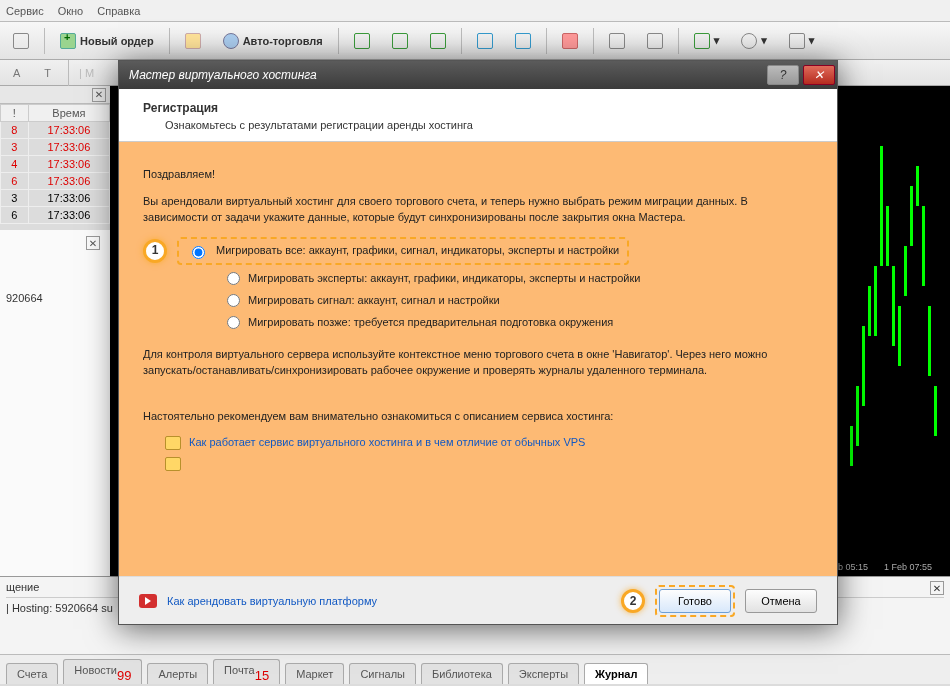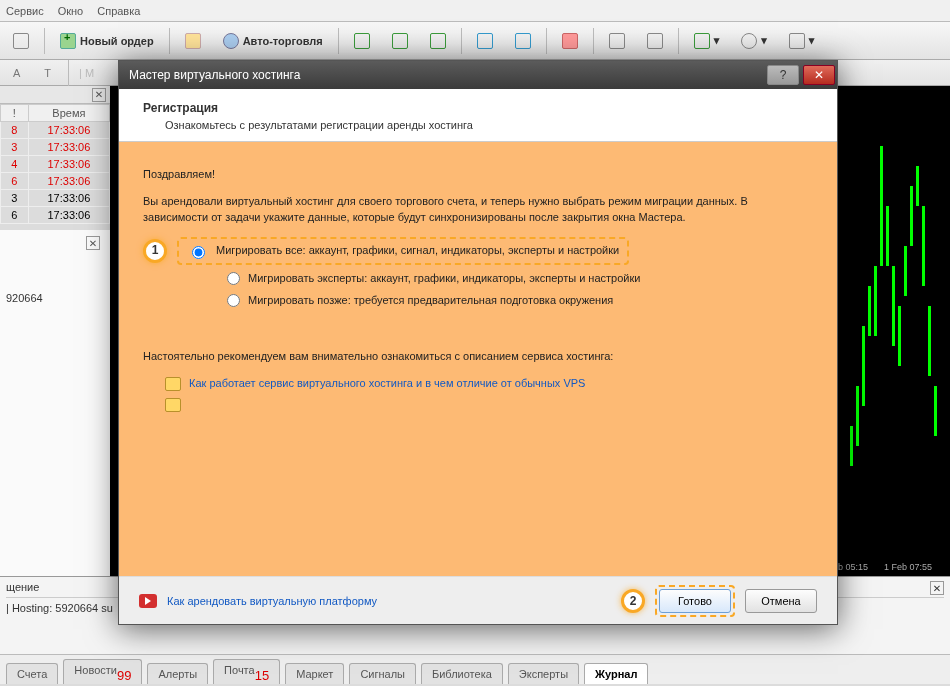--- a/index.html
+++ b/index.html
@@ -136,20 +136,21 @@
     box-shadow:0 4px 30px rgba(0,0,0,.6);
     display:flex; flex-direction:column;
     border:1px solid #555;
   }
   .dlg-titlebar {
     height:28px;
     background:linear-gradient(#5b5b5b,#3b3b3b);
     color:#fff;
     display:flex; align-items:center;
     padding:0 2px 0 10px;
+    font-style:italic;
   }
   .dlg-title { flex:1; font-size:12px; }
   .dlg-help, .dlg-close {
     height:20px; width:32px;
     margin-left:4px;
     border-radius:2px;
     display:flex; align-items:center; justify-content:center;
     font-size:12px; cursor:pointer;
   }
   .dlg-help { background:linear-gradient(#bbb,#999); color:#333; border:1px solid #888;}
@@ -384,24 +385,29 @@
         <input type="radio" name="mig" checked="" style="">
         <span>Мигрировать все: аккаунт, графики, сигнал, индикаторы, эксперты и настройки</span>
       </label>
     </div>
     <label class="radio-row" style="margin-left:84px">
       <input type="radio" name="mig" style="">
       <span>Мигрировать эксперты: аккаунт, графики, индикаторы, эксперты и настройки</span>
     </label>
     <label class="radio-row" style="margin-left:84px">
       <input type="radio" name="mig" style="">
+      <span>Мигрировать сигнал: аккаунт, сигнал и настройки</span>
+    </label>
+    <label class="radio-row" style="margin-left:84px">
+      <input type="radio" name="mig" style="">
       <span>Мигрировать позже: требуется предварительная подготовка окружения</span>
     </label>
 
-    <p style="margin-top:40px">Настоятельно рекомендуем вам внимательно ознакомиться с описанием сервиса хостинга:</p>
+    <p style="margin-top:16px">Для контроля виртуального сервера используйте контекстное меню торгового счета в окне 'Навигатор'. Через него можно запускать/останавливать/синхронизировать рабочее окружение и проверять журналы удаленного терминала.</p>
+    <p style="margin-top:30px">Настоятельно рекомендуем вам внимательно ознакомиться с описанием сервиса хостинга:</p>
 
     <div class="link-row">
       <span class="i-book"></span>
       <a href="#">Как работает сервис виртуального хостинга и в чем отличие от обычных VPS</a>
     </div>
     <div class="link-row">
       <span class="i-book"></span>
     </div>
   </div>
   <div class="dlg-footer">

